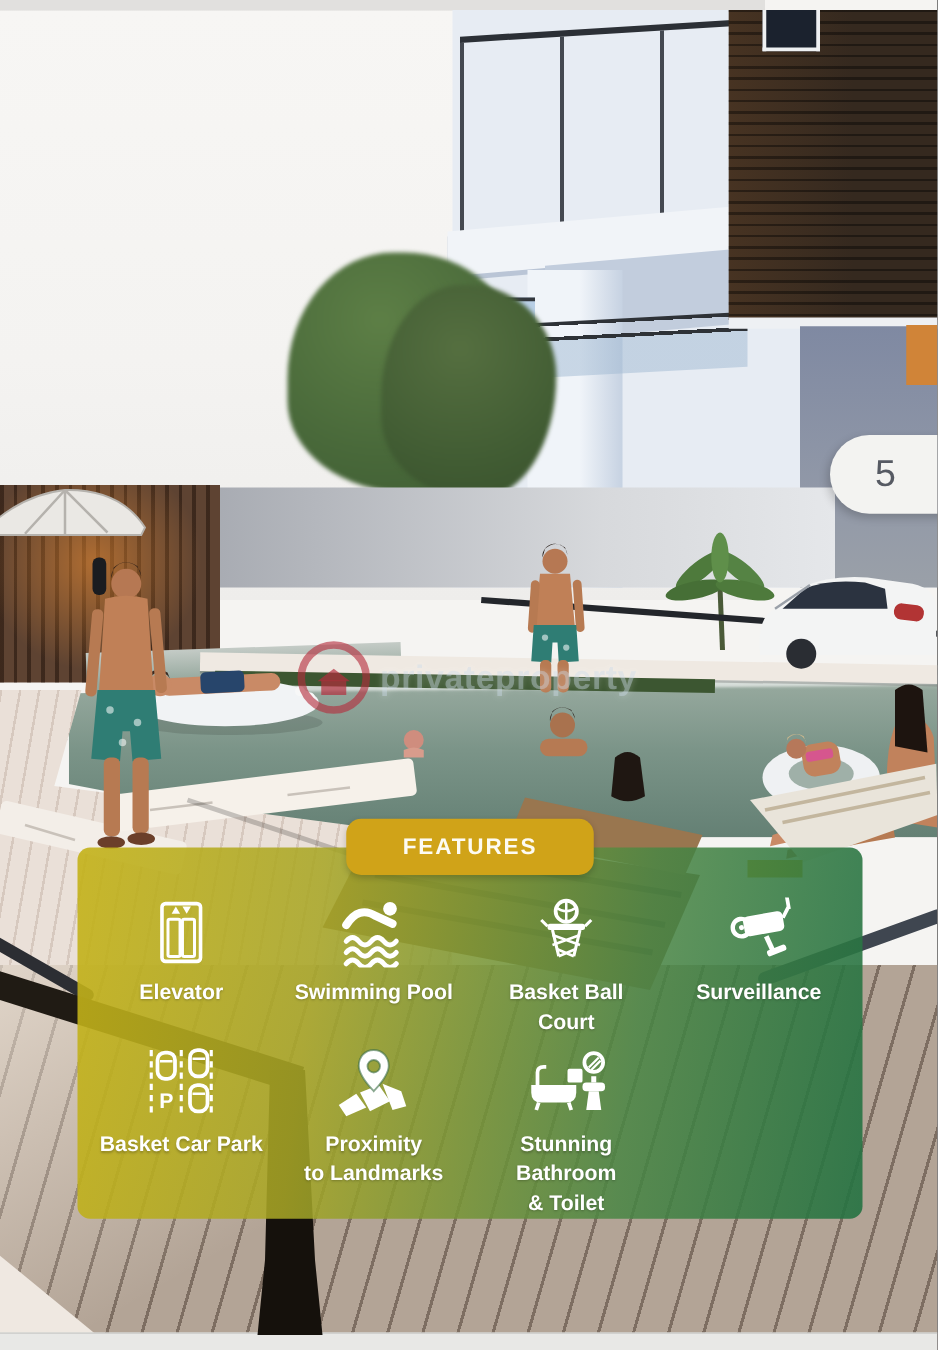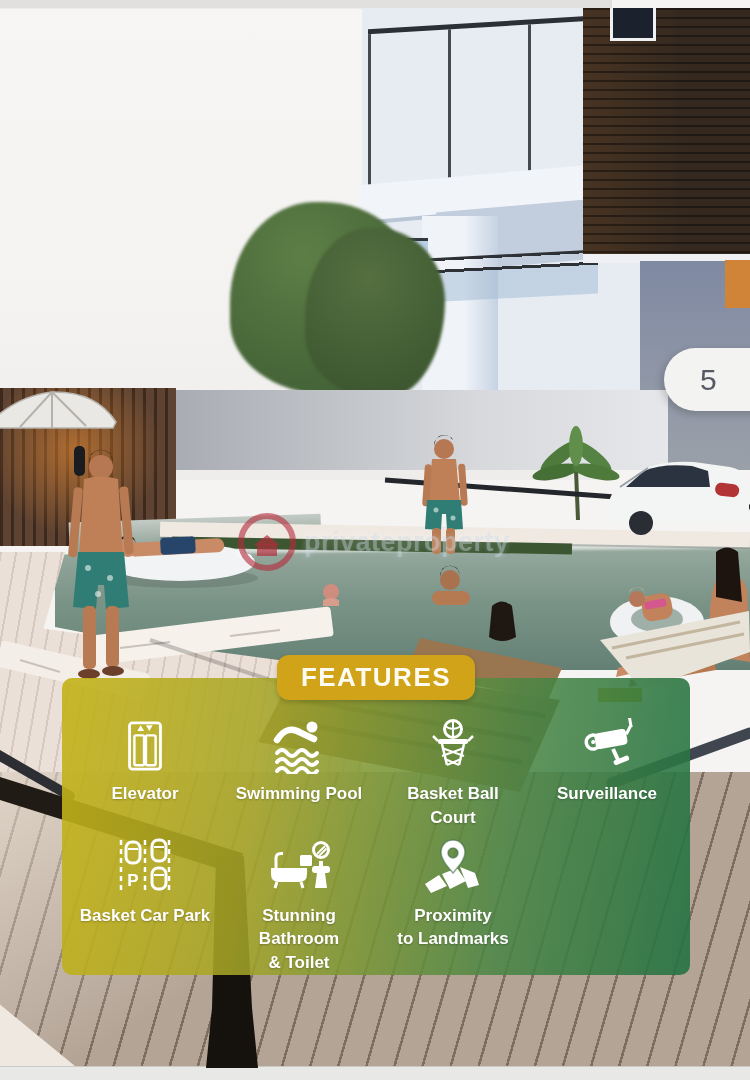--- a/index.html
+++ b/index.html
@@ -86,21 +86,21 @@
   .photo-counter{left:664px;top:348px;width:100px;height:63px;background:#f3f3f1;
     border-radius:32px 0 0 32px;box-shadow:-2px 3px 8px rgba(0,0,0,.2);
     display:flex;align-items:center;cursor:pointer;}
   .photo-counter span{padding-left:36px;font-size:30px;color:#565a63;font-weight:500;}
 
   .features-panel{left:62px;top:678px;width:628px;height:297px;border-radius:10px;
     background:linear-gradient(97deg,rgba(196,178,24,.9) 0%,rgba(168,166,38,.87) 30%,rgba(74,134,68,.86) 70%,rgba(36,114,66,.9) 100%);}
   .features-pill{position:absolute;left:50%;top:-23px;transform:translateX(-50%);
     width:198px;height:45px;background:#d0a318;border-radius:12px;
     display:flex;align-items:center;justify-content:center;box-shadow:0 2px 5px rgba(0,0,0,.18);}
-  .features-pill span{color:#fdfbf2;font-size:26px;font-weight:bold;letter-spacing:1.5px;}
+  .features-pill span{color:#fdfbf2;font-size:18px;font-weight:bold;letter-spacing:1.5px;}
   .features-grid{position:absolute;left:0;top:0;right:0;bottom:0;
     display:grid;grid-template-columns:repeat(4,1fr);grid-template-rows:1fr 1.1fr;
     padding:34px 6px 0 6px;box-sizing:border-box;}
   .feat{display:flex;flex-direction:column;align-items:center;justify-content:flex-start;}
   .icon-box{height:62px;display:flex;align-items:flex-end;justify-content:center;}
   .feat-label{margin-top:8px;text-align:center;color:#fff;font-size:17px;font-weight:bold;
     line-height:1.4;text-shadow:0 1px 2px rgba(0,0,0,.25);}
   .icon-box svg{display:block;}
 </style>
 </head>
@@ -362,49 +362,49 @@
         </svg>
           </div>
         <div class="feat-label">
           <span>Basket Car Park</span><br>
           <span></span>
         </div>
       </div>
 
       <div class="feat">
         <div class="icon-box">
+            <svg width="60" height="58" viewBox="0 0 60 58">
+          <polygon points="2,46 16,37 24,48 8,55" fill="#fff"></polygon>
+          <polygon points="19,36 34,30 43,43 27,51" fill="#fff"></polygon>
+          <polygon points="37,29 52,35 56,47 45,50" fill="#fff"></polygon>
+          <path d="M30 2 C37.2 2 42 7.5 42 14.5 C42 22.5 33 31.5 30 35 C27 31.5 18 22.5 18 14.5 C18 7.5 22.8 2 30 2 Z M30 10 A5 5 0 1 0 30 20 A5 5 0 1 0 30 10 Z" fill="#fff" fill-rule="evenodd" stroke="rgba(60,110,70,.6)" stroke-width="1.5"></path>
+        </svg>
+          </div>
+        <div class="feat-label">
+          <span>Proximity</span><br>
+          <span>to Landmarks</span>
+        </div>
+      </div>
+
+      <div class="feat">
+        <div class="icon-box">
             <svg width="64" height="56" viewBox="0 0 64 56">
           <path d="M4 28 H40 V34 Q40 42 32 42 H12 Q4 42 4 34 Z" fill="#fff"></path>
           <path d="M10 42 L8 48 M34 42 L36 48" stroke="#fff" stroke-width="3"></path>
           <path d="M9 28 V18 Q9 13.5 14 13.5 H16" fill="none" stroke="#fff" stroke-width="3"></path>
           <rect x="33" y="15" width="12" height="11" rx="1.5" fill="#fff"></rect>
           <circle cx="54" cy="10" r="7.5" fill="none" stroke="#fff" stroke-width="3"></circle>
           <path d="M50 14 L58 6 M52 16 L59.5 8.5" stroke="#fff" stroke-width="1.8"></path>
           <rect x="52" y="21" width="4" height="5" fill="#fff"></rect>
           <rect x="45" y="26" width="18" height="7" rx="3" fill="#fff"></rect>
           <polygon points="50,33 58,33 60,48 48,48" fill="#fff"></polygon>
         </svg>
           </div>
         <div class="feat-label">
           <span>Stunning Bathroom</span><br>
           <span>&amp; Toilet</span>
         </div>
       </div>
 
-      <div class="feat">
-        <div class="icon-box">
-            <svg width="60" height="58" viewBox="0 0 60 58">
-          <polygon points="2,46 16,37 24,48 8,55" fill="#fff"></polygon>
-          <polygon points="19,36 34,30 43,43 27,51" fill="#fff"></polygon>
-          <polygon points="37,29 52,35 56,47 45,50" fill="#fff"></polygon>
-          <path d="M30 2 C37.2 2 42 7.5 42 14.5 C42 22.5 33 31.5 30 35 C27 31.5 18 22.5 18 14.5 C18 7.5 22.8 2 30 2 Z M30 10 A5 5 0 1 0 30 20 A5 5 0 1 0 30 10 Z" fill="#fff" fill-rule="evenodd" stroke="rgba(60,110,70,.6)" stroke-width="1.5"></path>
-        </svg>
-          </div>
-        <div class="feat-label">
-          <span>Proximity</span><br>
-          <span>to Landmarks</span>
-        </div>
-      </div>
-
     </div>
   </div>
 
 </div>
 
 </body></html>

